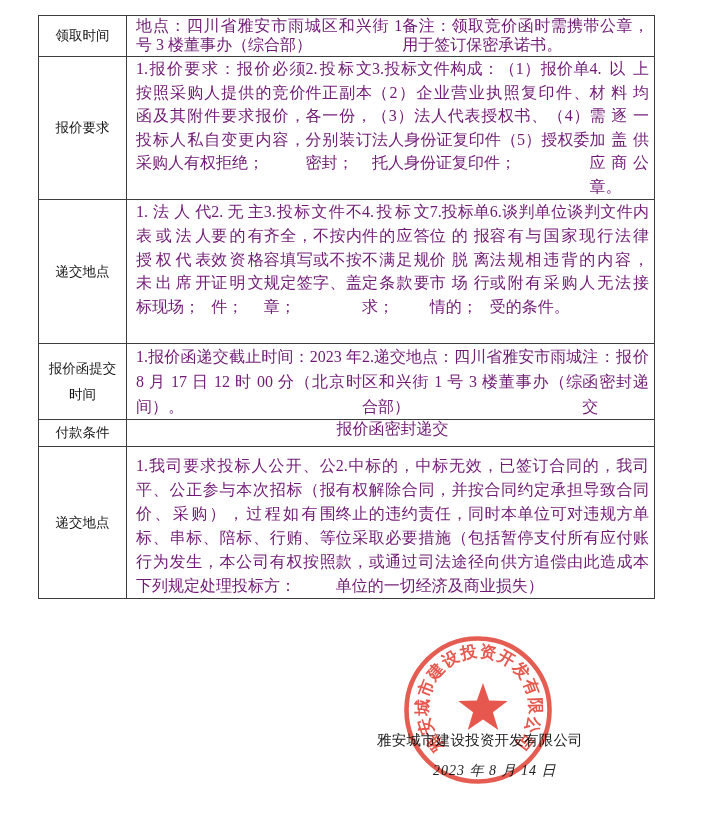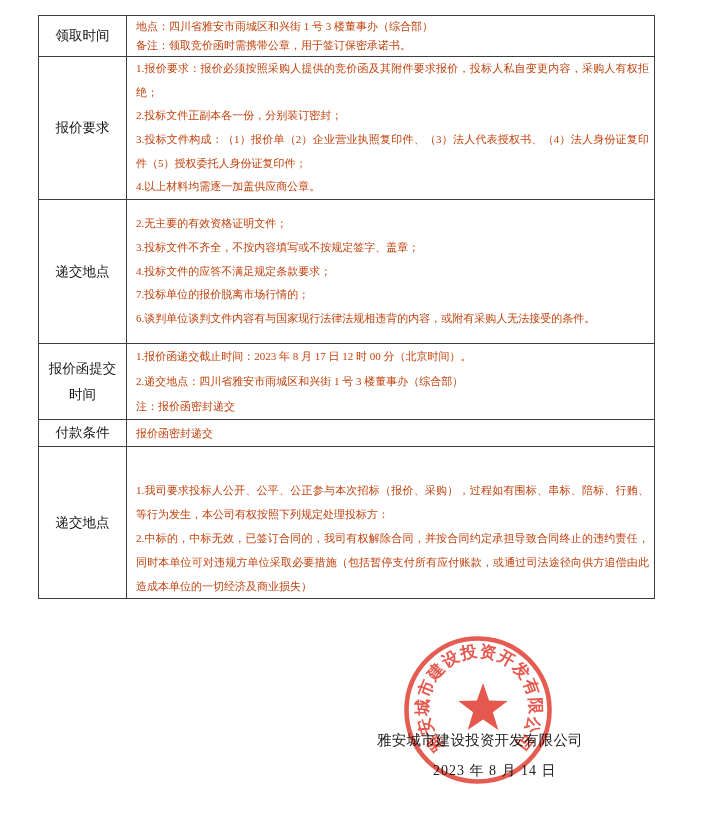--- a/index.html
+++ b/index.html
@@ -27,24 +27,24 @@
     border-right:1.4px solid #3d3d3d;
     display:flex;align-items:center;justify-content:center;
     text-align:center;
     font-size:13.5px;line-height:20px;
     padding:2px 4px;
     color:#161616;
   }
   .content-cell{
     flex:1;box-sizing:border-box;
     padding:0 5px 0 9px;
-    font-size:11px;
-    display:flex;flex-direction:column;justify-content:center;
+    font-size:16px;
+    display:flex;justify-content:center;
     text-align:justify;
-    color:#c2410c;
+    color:#701a75;
   }
   .content-cell p{margin:0;}
 
   .r0{height:41px}  .r0 .content-cell p{line-height:19px}
   .r1{height:143px} .r1 .content-cell p{line-height:23.6px}
   .r2{height:144px} .r2 .content-cell p{line-height:23.8px}
   .r3{height:76px}  .r3 .content-cell p{line-height:25px}
   .r3 .label-cell{line-height:26px}
   .r4{height:27px}  .r4 .content-cell p{line-height:17px}
   .r5{height:151px} .r5 .content-cell{justify-content:flex-end;padding-top:7px}
@@ -53,20 +53,21 @@
   
   .company-line{
     position:absolute;left:377px;top:731px;
     font-size:14.5px;letter-spacing:0.2px;color:#222222;
     white-space:nowrap;
   }
   .date-line{
     position:absolute;left:433px;top:762px;
     font-size:14px;letter-spacing:1px;color:#222222;
     white-space:nowrap;
+    font-style:italic;
   }
 
   
   .stamp-svg{
     position:absolute;left:0;top:0;width:709px;height:815px;
     mix-blend-mode:multiply;opacity:0.9;
     pointer-events:none;
   }
   .stamp-arc-text{
     font-family:"Liberation Serif","DejaVu Serif",serif;
@@ -94,20 +95,21 @@
         <p>1.报价要求：报价必须按照采购人提供的竞价函及其附件要求报价，投标人私自变更内容，采购人有权拒绝；</p>
         <p>2.投标文件正副本各一份，分别装订密封；</p>
         <p>3.投标文件构成：（1）报价单（2）企业营业执照复印件、（3）法人代表授权书、（4）法人身份证复印件（5）授权委托人身份证复印件；</p>
         <p>4.以上材料均需逐一加盖供应商公章。</p>
       </div>
     </div>
 
     <div class="t-row r2">
       <div class="label-cell">递交地点</div>
       <div class="content-cell">
+        <p>1.法人代表或法人授权代表未出席开标现场；</p>
         <p>2.无主要的有效资格证明文件；</p>
         <p>3.投标文件不齐全，不按内容填写或不按规定签字、盖章；</p>
         <p>4.投标文件的应答不满足规定条款要求；</p>
         <p>7.投标单位的报价脱离市场行情的；</p>
         <p>6.谈判单位谈判文件内容有与国家现行法律法规相违背的内容，或附有采购人无法接受的条件。</p>
       </div>
     </div>
 
     <div class="t-row r3">
       <div class="label-cell">报价函提交时间</div>

